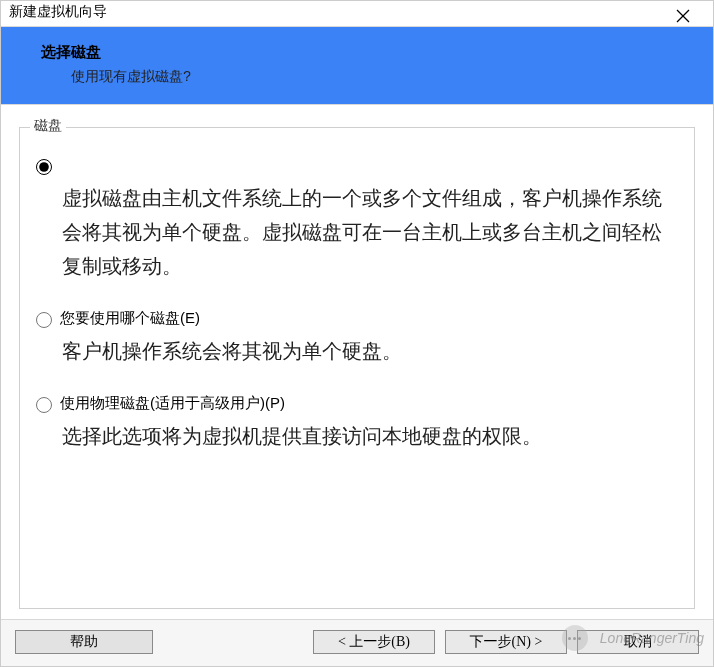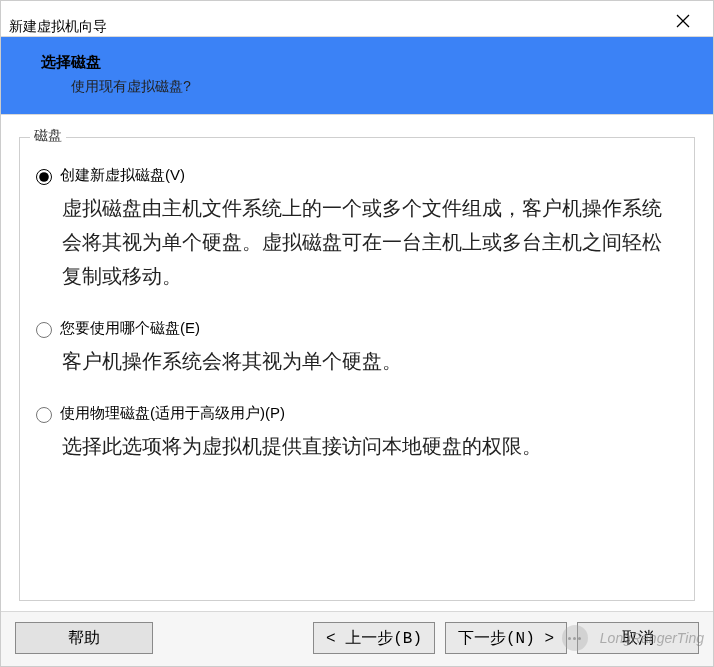--- a/index.html
+++ b/index.html
@@ -10,23 +10,23 @@
     background: #fff;
     color: #000;
     width: 714px;
     height: 667px;
     overflow: hidden;
     position: relative;
   }
   .window { display: flex; flex-direction: column; height: 100%; border: 1px solid #ccc; }
   .titlebar {
     display: flex;
-    align-items: flex-end;
+    align-items: flex-start;
     justify-content: space-between;
-    height: 36px;
+    height: 26px;
     padding: 0 8px 0 8px;
     border-bottom: 1px solid #d8d8d8;
     font-size: 14px;
   }
   .titlebar .title { padding-top: 2px; }
   .close-btn {
     width: 44px;
     height: 30px;
     display: flex;
     align-items: center;
@@ -99,25 +99,25 @@
     display: flex;
     align-items: center;
     padding: 10px 14px 12px 14px;
     border-top: 1px solid #d8d8d8;
     background: #f6f6f6;
     gap: 10px;
   }
   .footer .spacer { flex: 1; }
   .btn {
     min-width: 122px;
-    height: 32px;
+    height: 24px;
     border: 1px solid #8a8a8a;
     background: #e9e9e9;
-    font-size: 16px;
-    font-family: Liberation Mono, monospace;
+    font-size: 14px;
+    font-family: Liberation Serif, serif;
     cursor: default;
     padding: 0 10px;
   }
   .btn.help { min-width: 138px; background:#e2e2e2; }
 
   .watermark {
     position: absolute;
     right: 10px;
     bottom: 16px;
     display: flex;
@@ -160,21 +160,20 @@
     <div class="heading">选择磁盘</div>
     <div class="subheading">使用现有虚拟磁盘?</div>
   </div>
 
   <div class="body">
     <div class="groupbox">
       <div class="legend">磁盘</div>
 
       <label class="radio-row">
         <input type="radio" name="disk" checked="" style="">
-        <span class="radio-label">创建新虚拟磁盘(V)</span>
       </label>
       <div class="radio-desc">虚拟磁盘由主机文件系统上的一个或多个文件组成，客户机操作系统会将其视为单个硬盘。虚拟磁盘可在一台主机上或多台主机之间轻松复制或移动。</div>
 
       <label class="radio-row">
         <input type="radio" name="disk" style="">
         <span class="radio-label">您要使用哪个磁盘(E)</span>
       </label>
       <div class="radio-desc">客户机操作系统会将其视为单个硬盘。</div>
 
       <label class="radio-row">

